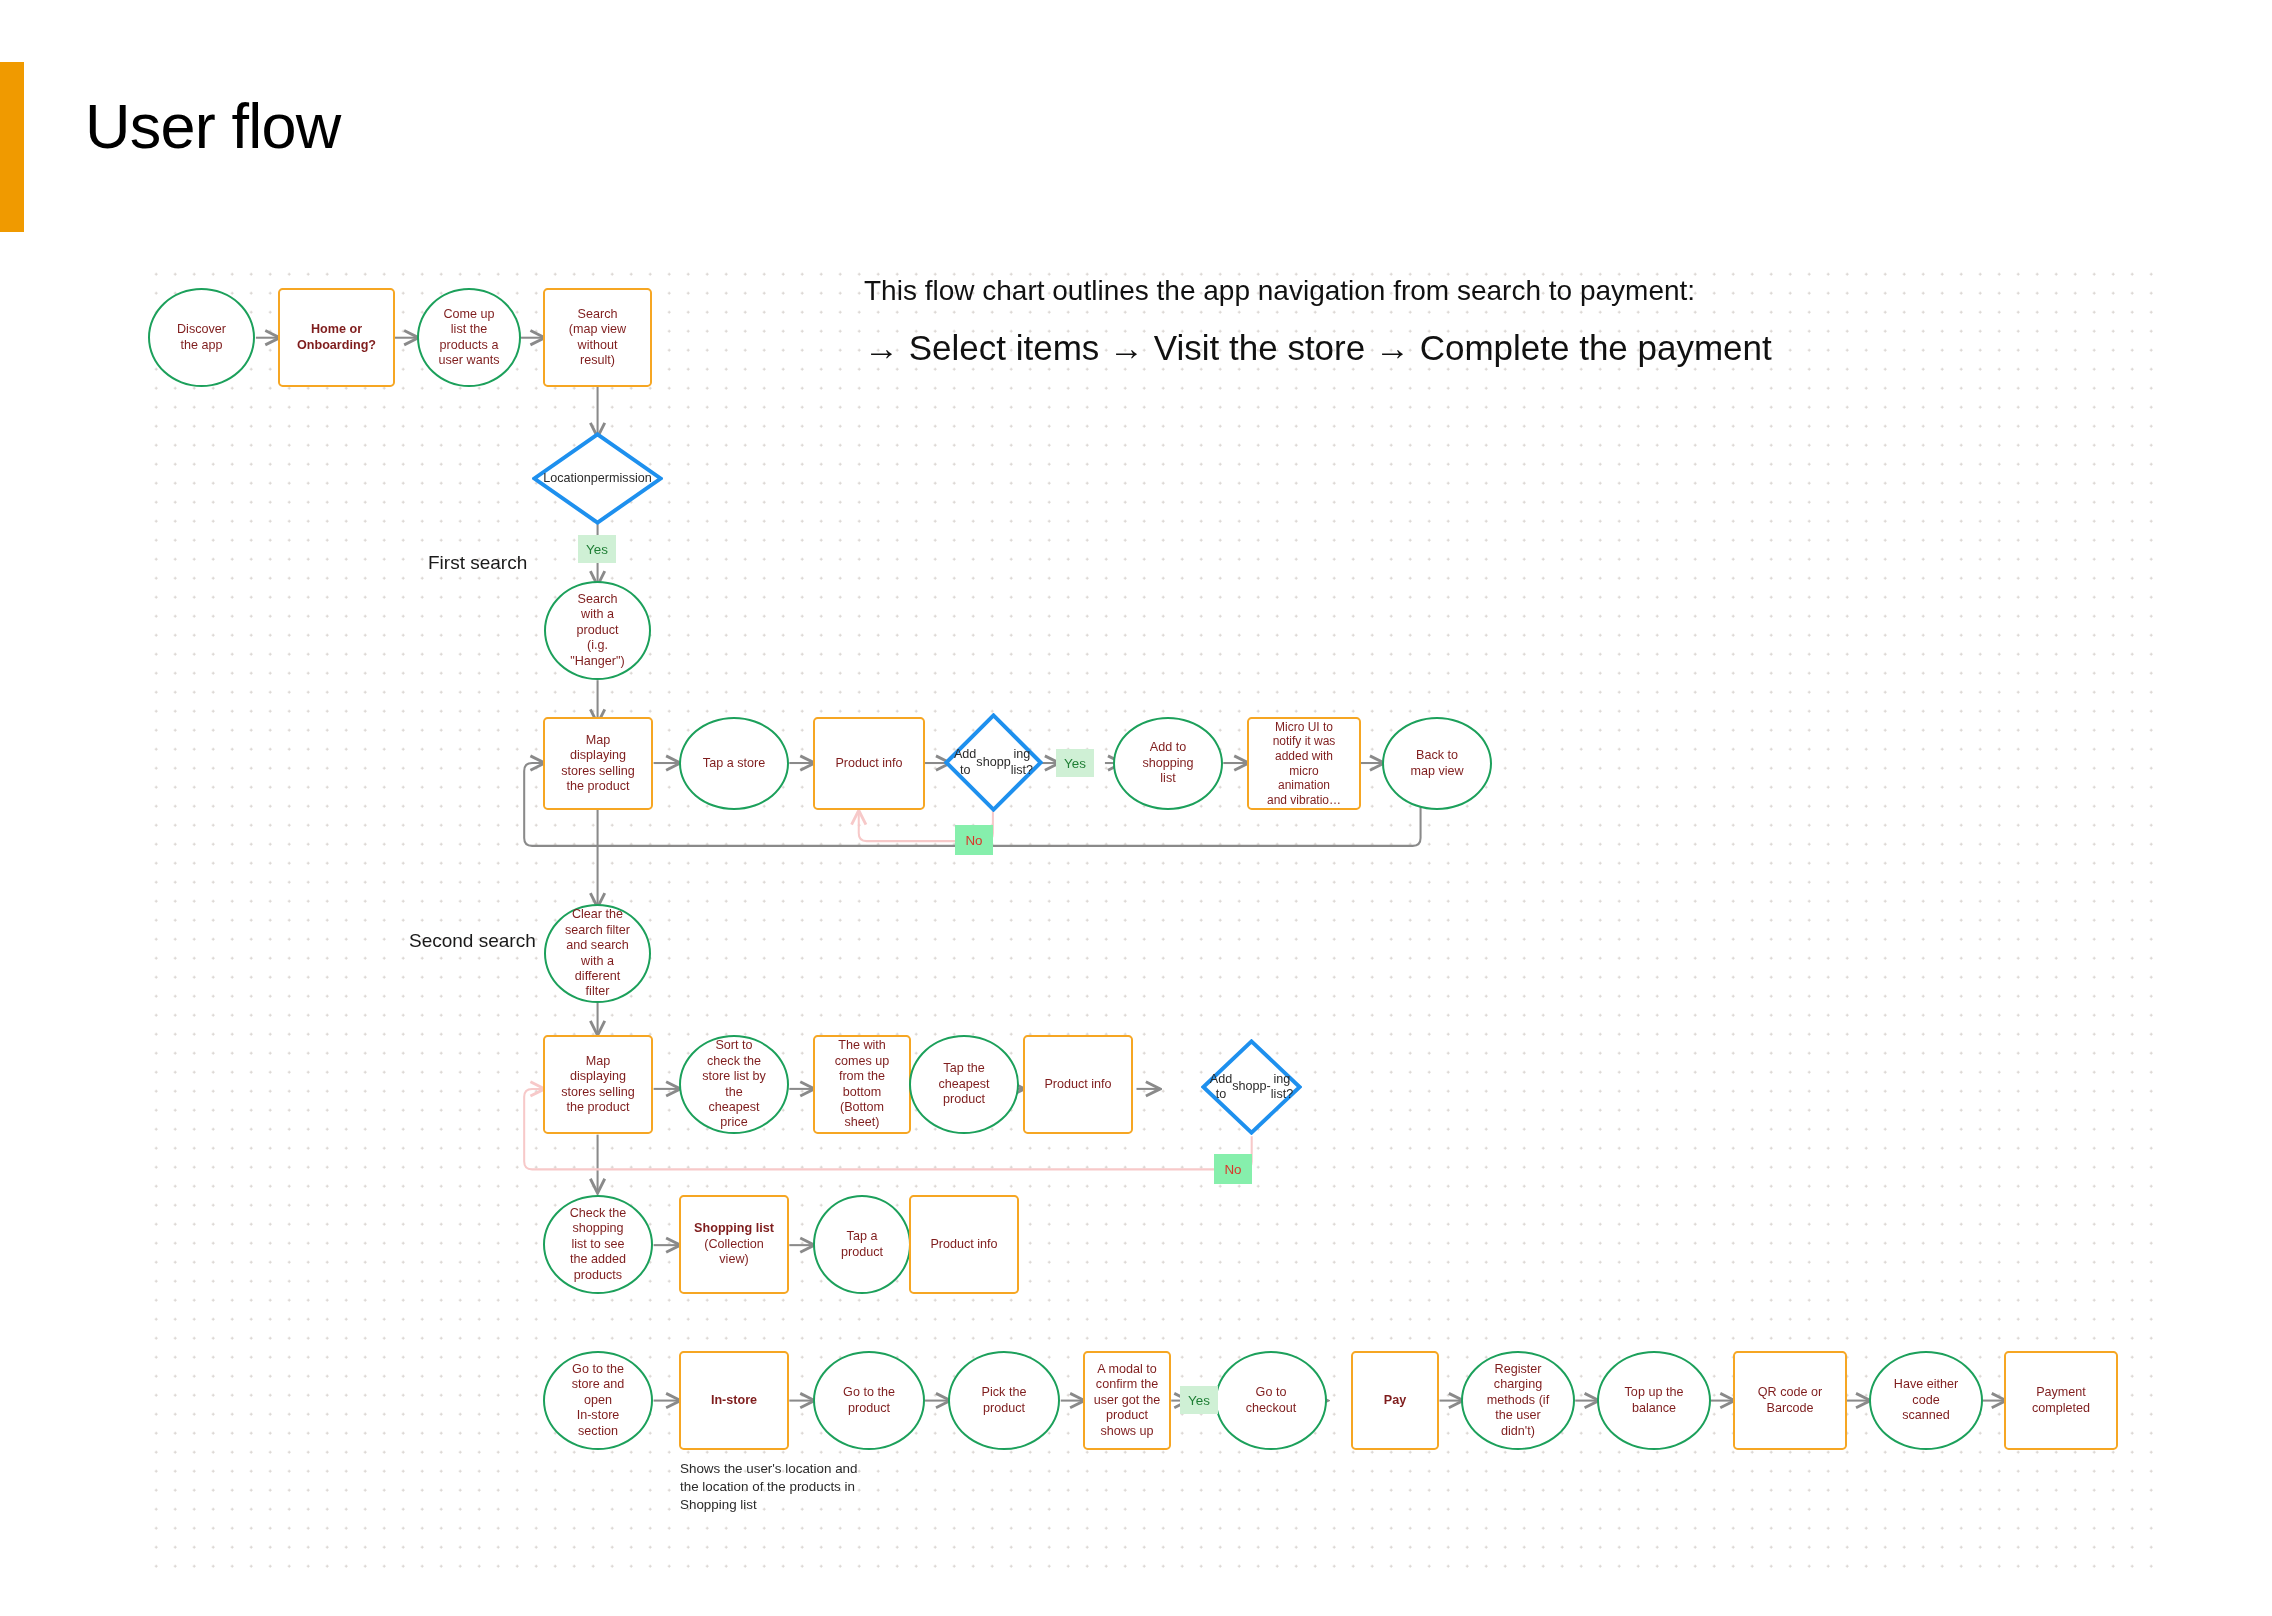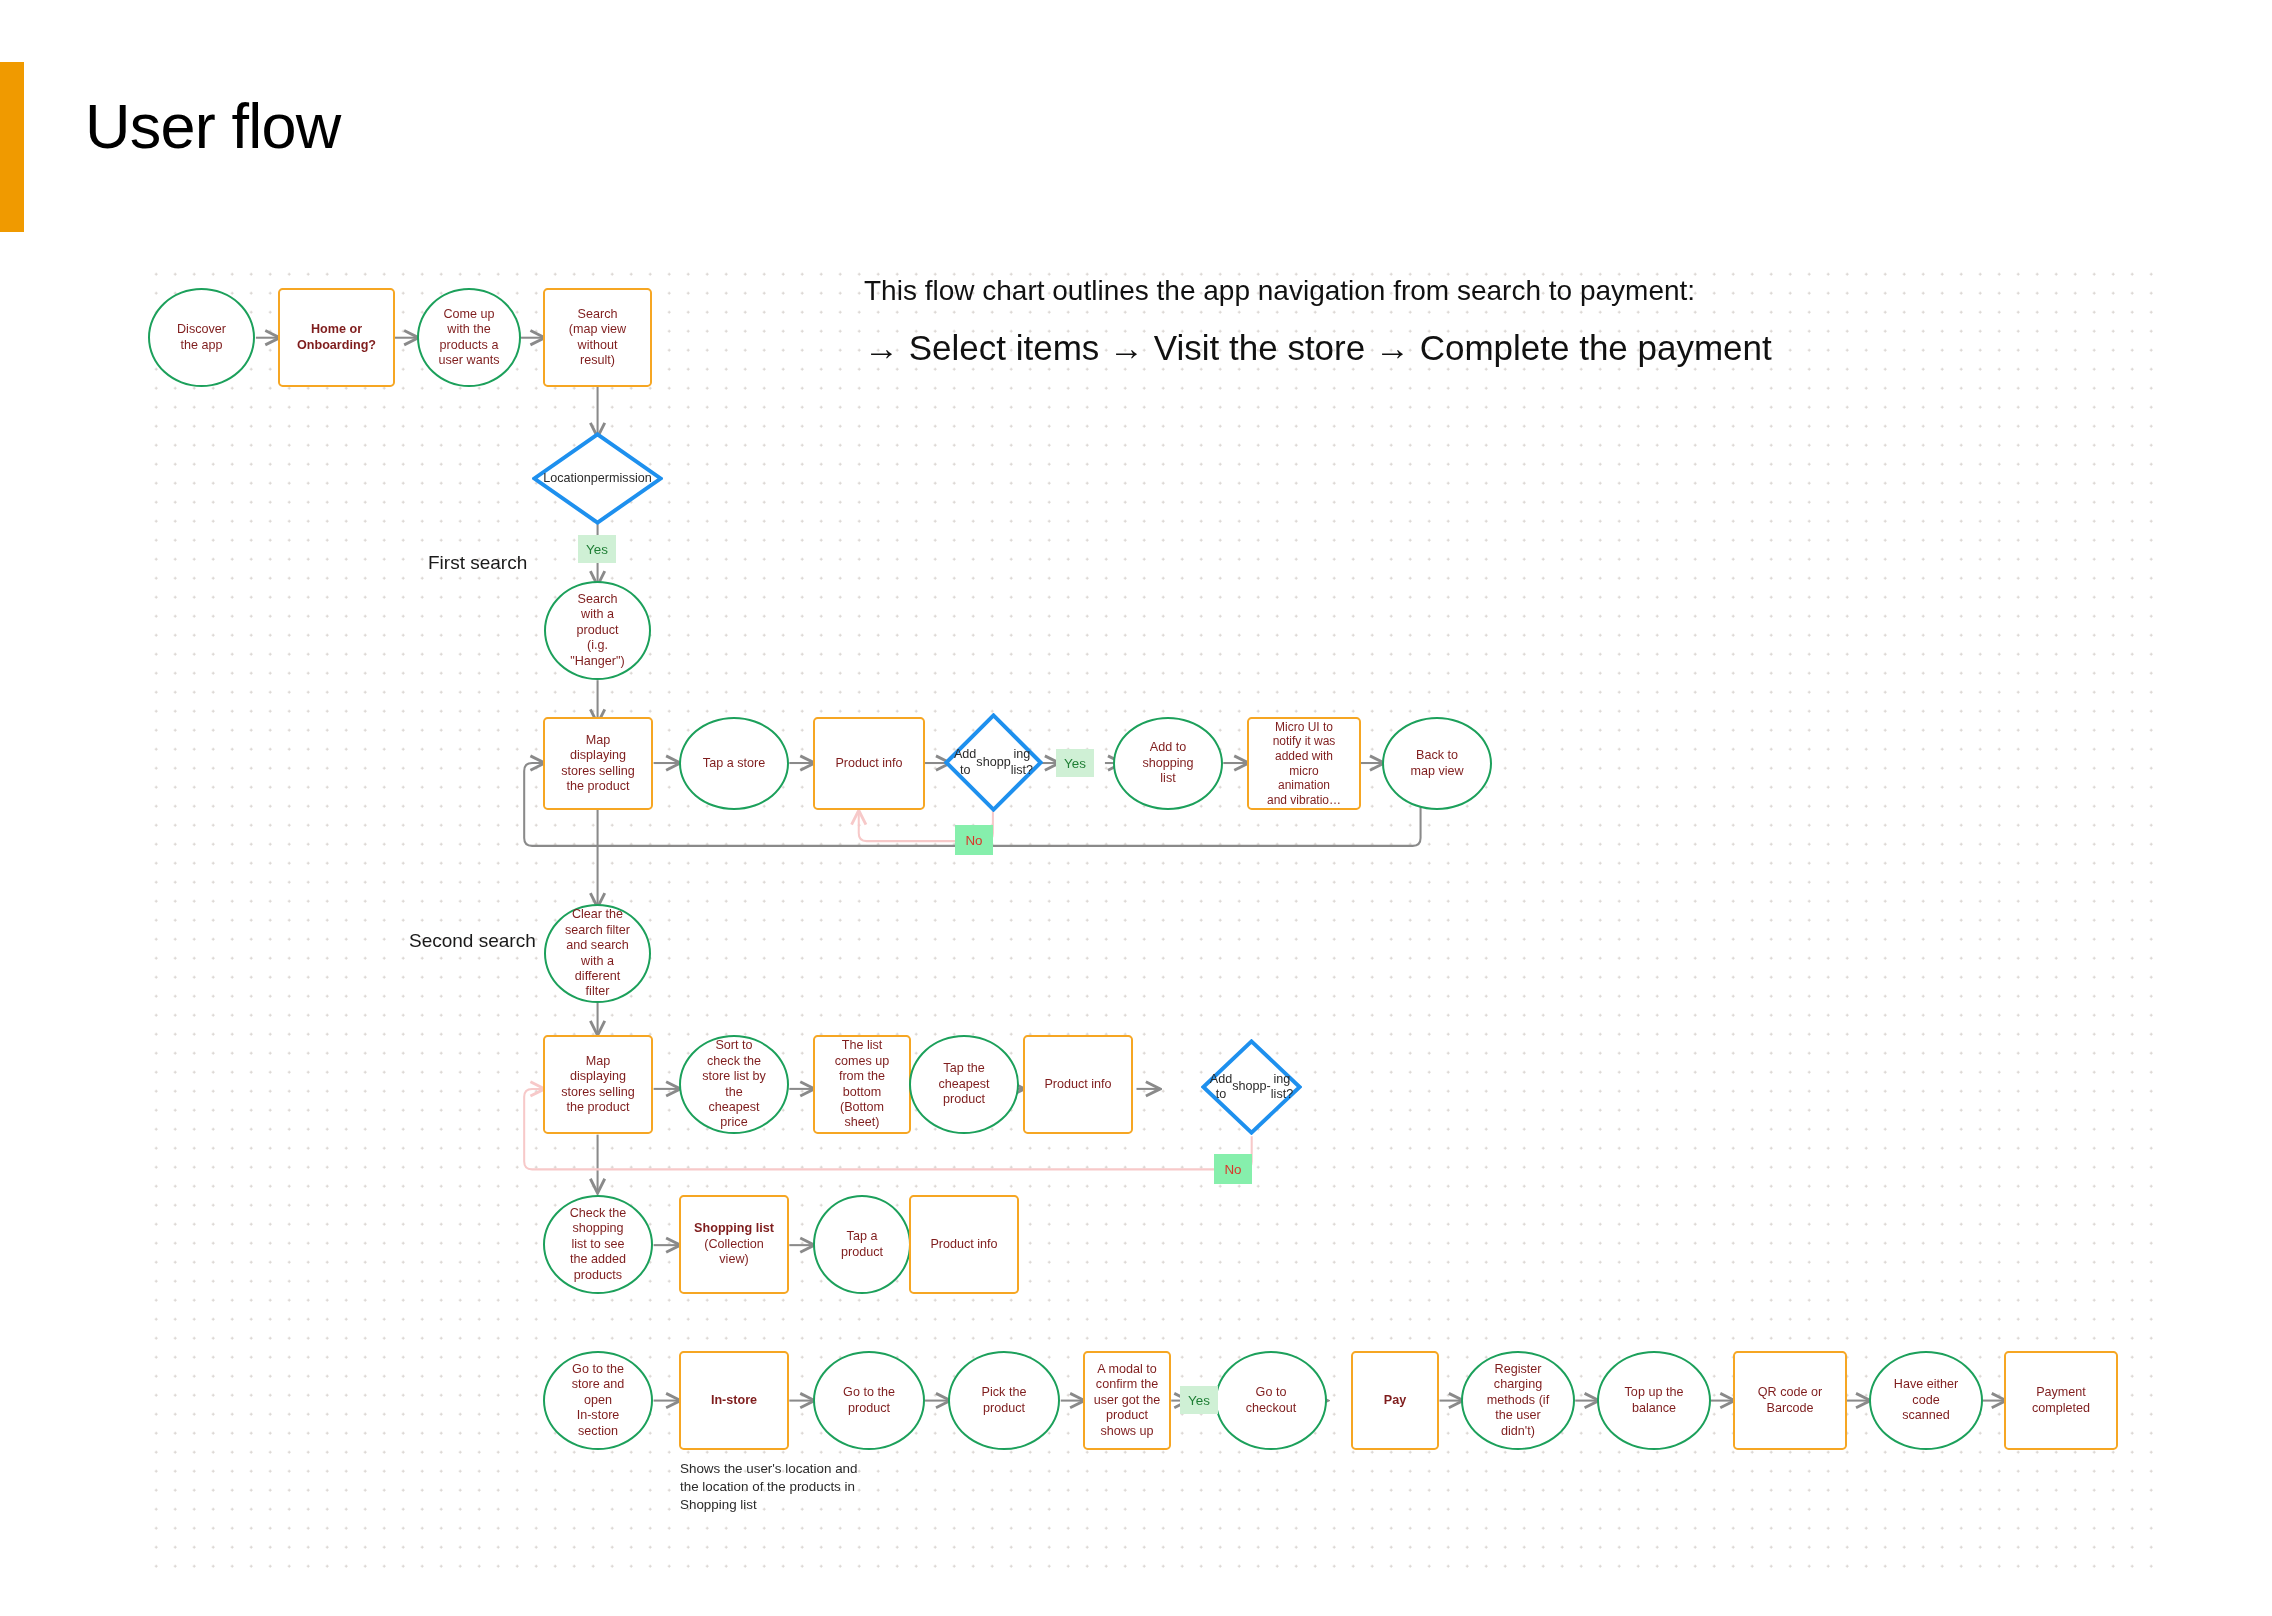--- a/index.html
+++ b/index.html
@@ -180,21 +180,21 @@
 </div>
 <div class="node box bold" style="left:278px;top:288px;width:117px;height:99px;">
   <span class="txt">
       <span style="display: block;">Home or</span>
       <span style="display: block;">Onboarding?</span>
     </span>
 </div>
 <div class="node circle" style="left:417px;top:288px;width:104px;height:99px;">
   <span class="txt">
       <span style="display: block;">Come up</span>
-      <span style="display: block;">with the</span>
+      <span style="display: block;">list the</span>
       <span style="display: block;">products a</span>
       <span style="display: block;">user wants</span>
     </span>
 </div>
 <div class="node box" style="left:543px;top:288px;width:109px;height:99px;">
   <span class="txt">
       <span style="display: block;">Search</span>
       <span style="display: block;">(map view</span>
       <span style="display: block;">without</span>
       <span style="display: block;">result)</span>
@@ -306,21 +306,21 @@
       <span style="display: block;">Sort to</span>
       <span style="display: block;">check the</span>
       <span style="display: block;">store list by</span>
       <span style="display: block;">the</span>
       <span style="display: block;">cheapest</span>
       <span style="display: block;">price</span>
     </span>
 </div>
 <div class="node box" style="left:813px;top:1035px;width:98px;height:99px;">
   <span class="txt">
-      <span style="display: block;">The list</span>
+      <span style="display: block;">The with</span>
       <span style="display: block;">comes up</span>
       <span style="display: block;">from the</span>
       <span style="display: block;">bottom</span>
       <span style="display: block;">(Bottom</span>
       <span style="display: block;">sheet)</span>
     </span>
 </div>
 <div class="node circle" style="left:909px;top:1035px;width:110px;height:99px;">
   <span class="txt">
       <span style="display: block;">Tap the</span>

